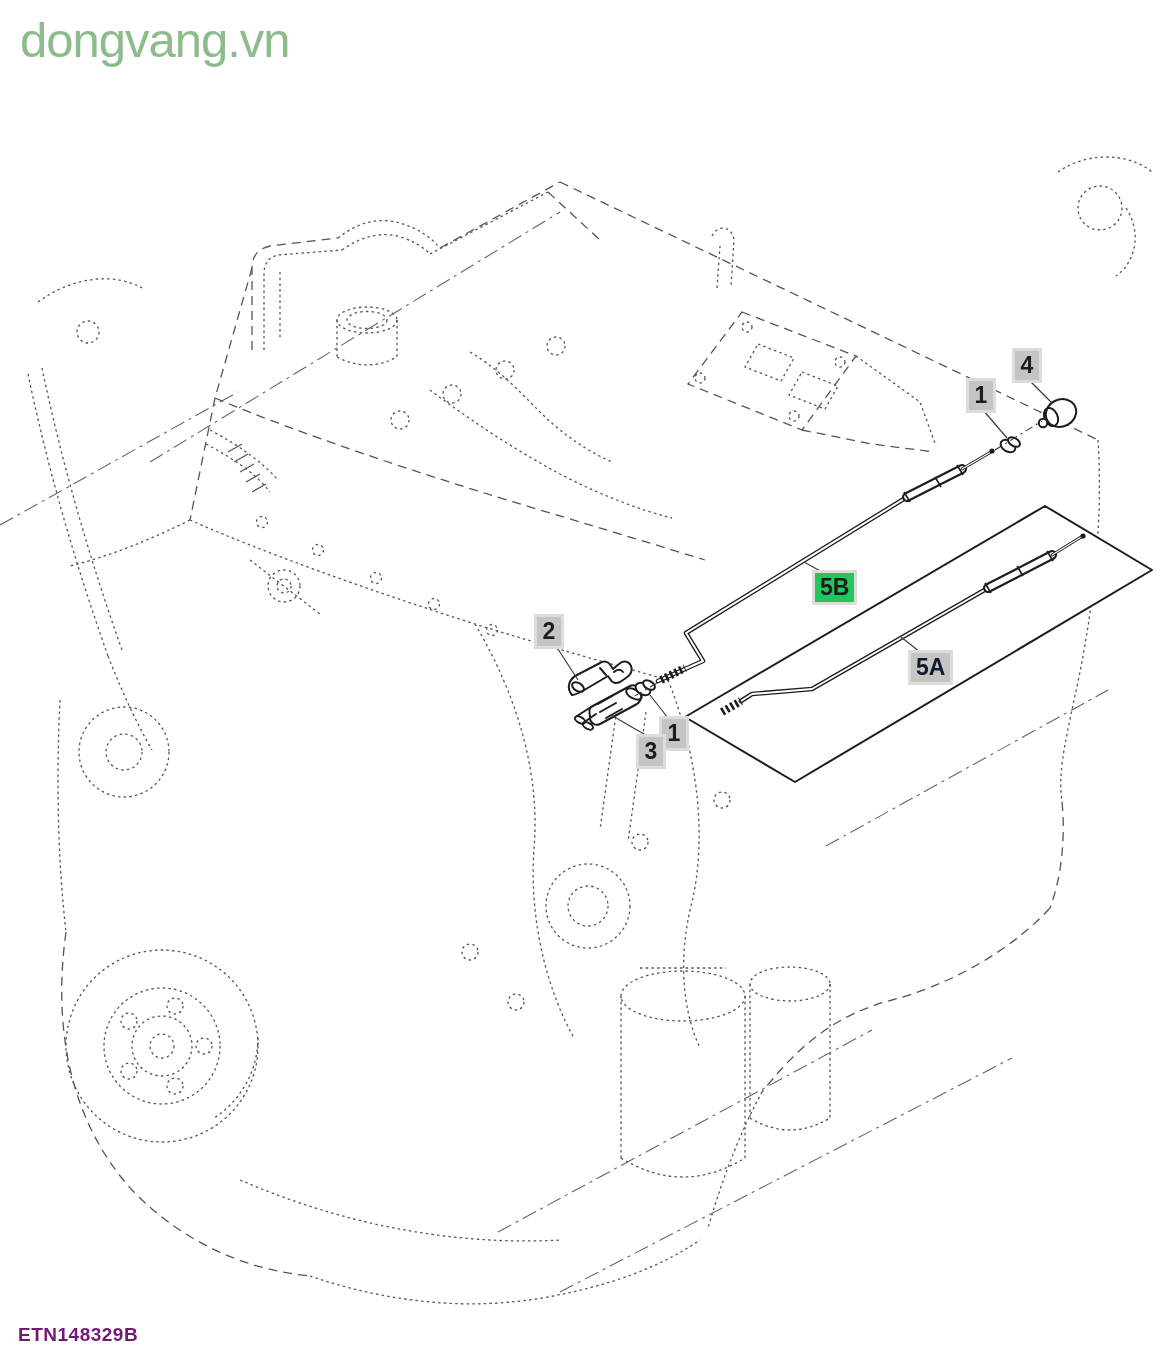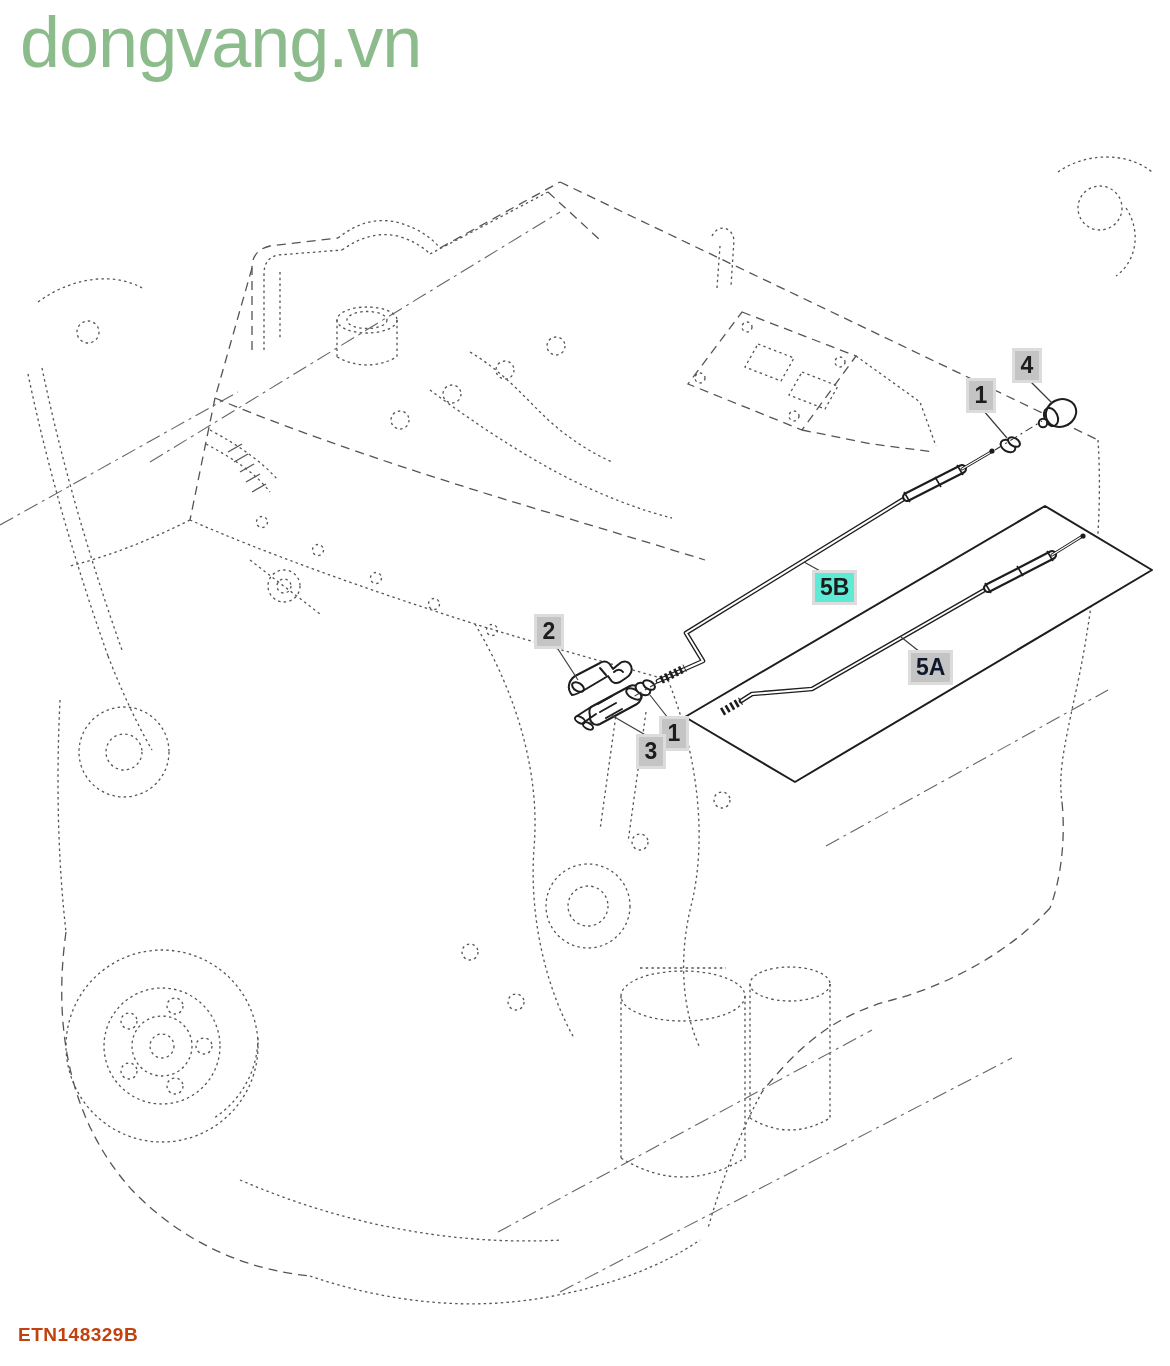--- a/index.html
+++ b/index.html
@@ -1,26 +1,26 @@
 <!DOCTYPE html>
 <html><head>
 <meta charset="utf-8">
 <style>
   html,body{margin:0;padding:0;background:#ffffff;}
   body{font-family:"Liberation Sans", sans-serif;}
   .stage{position:relative;width:1170px;height:1366px;background:#fff;overflow:hidden;}
   .stage svg{position:absolute;left:0;top:0;}
   .watermark{
-    position:absolute;left:20px;top:1px;
-    font-size:72px;font-weight:400;letter-spacing:-1px;
+    position:absolute;left:20px;top:12px;
+    font-size:49px;font-weight:400;letter-spacing:-1px;
     color:#8cbc8c;white-space:nowrap;user-select:none;
   }
   .figure-code{
     position:absolute;left:18px;top:1324px;
-    font-size:19px;font-weight:bold;color:#c2410c;letter-spacing:.5px;
+    font-size:19px;font-weight:bold;color:#701a75;letter-spacing:.5px;
   }
   .callout{
     position:absolute;
     background:#c4c4c4;border:3px solid #dcdcdc;color:#1c1c1c;
     font-weight:bold;font-size:23px;line-height:1;
     padding:3px 5px;text-align:center;min-width:14px;
   }
   
   .g-sk{stroke:#555;fill:none;stroke-width:1.3;}
   .d1{stroke-dasharray:2.5 3.2;}
@@ -246,17 +246,17 @@
     </g>
   </svg>
 
   <div class="watermark" style="color: rgb(140, 188, 140);">dongvang.vn</div>
 
   <div class="callout" style="left: 966px; top: 378px; background: rgb(196, 196, 196); border-color: rgb(220, 220, 220); color: rgb(28, 28, 28);">1</div>
   <div class="callout" style="left: 1012px; top: 348px; background: rgb(196, 196, 196); border-color: rgb(220, 220, 220); color: rgb(28, 28, 28);">4</div>
   <div class="callout" style="left: 534px; top: 614px; background: rgb(196, 196, 196); border-color: rgb(220, 220, 220); color: rgb(28, 28, 28);">2</div>
   <div class="callout" style="left: 659px; top: 716px; background: rgb(196, 196, 196); border-color: rgb(220, 220, 220); color: rgb(28, 28, 28);">1</div>
   <div class="callout" style="left: 636px; top: 734px; background: rgb(196, 196, 196); border-color: rgb(220, 220, 220); color: rgb(28, 28, 28);">3</div>
-  <div class="callout" style="left: 812px; top: 570px; background: #5eead4; border-color: rgb(220, 220, 220); color: rgb(28, 28, 28);">5B</div>
+  <div class="callout" style="left: 812px; top: 570px; background: #22c55e; border-color: rgb(220, 220, 220); color: rgb(28, 28, 28);">5B</div>
   <div class="callout" style="left: 908px; top: 650px; background: rgb(196, 196, 196); border-color: rgb(220, 220, 220); color: #0f172a;">5A</div>
 
   <div class="figure-code">ETN148329B</div>
 </div>
 
 </body></html>

